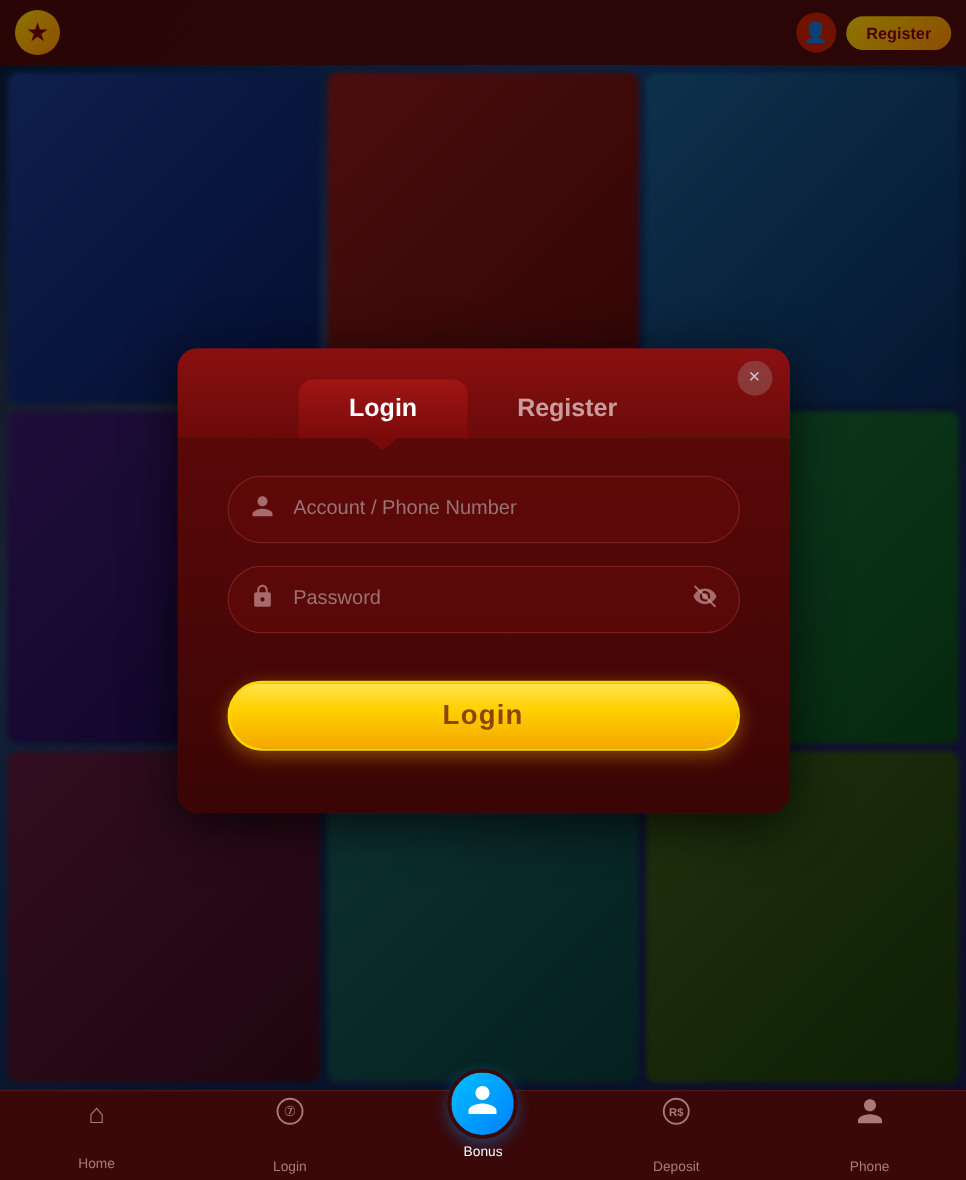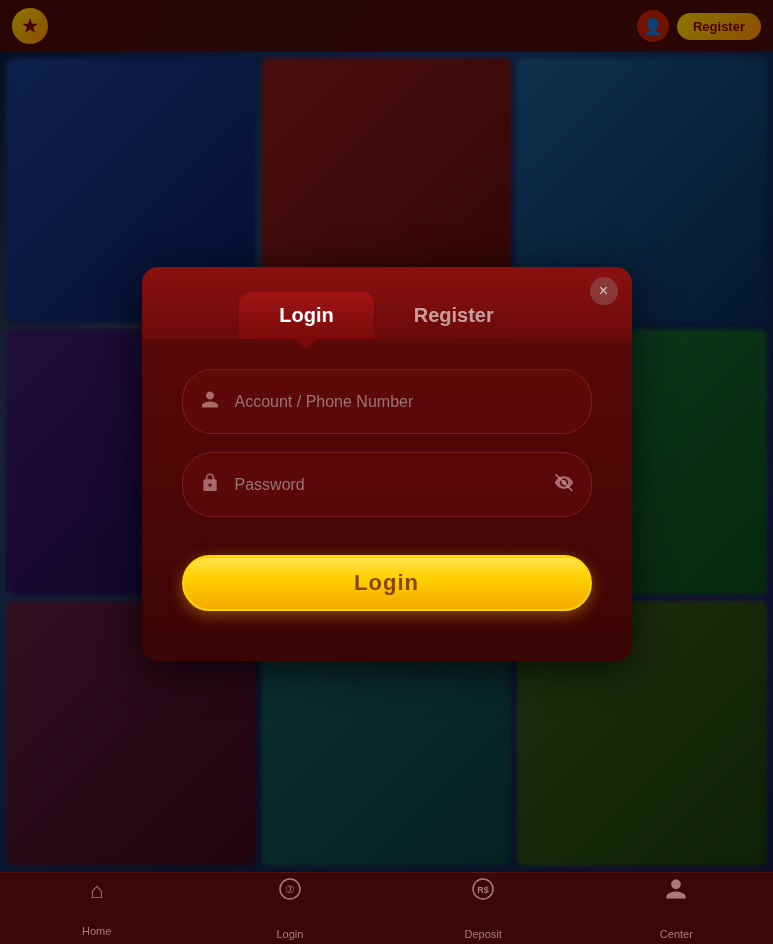--- a/index.html
+++ b/index.html
@@ -219,21 +219,21 @@
     }
 
     
     .input-group {
       position: relative;
       margin-bottom: 18px;
     }
 
     .input-field {
       width: 100%;
-      height: 65px;
+      height: 54px;
       background: rgba(100,10,10,0.6);
       border: 1px solid rgba(200,80,80,0.3);
       border-radius: 30px;
       padding: 0 50px 0 52px;
       color: rgba(200,200,200,0.8);
       font-size: 16px;
       outline: none;
     }
 
     .input-field::placeholder {
@@ -425,32 +425,42 @@
   <button class="nav-item">
     <span class="nav-icon">
       <svg width="24" height="24" viewBox="0 0 24 24" fill="rgba(200,150,150,0.8)">
         <circle cx="12" cy="12" r="10" stroke="rgba(200,150,150,0.8)" stroke-width="1.5" fill="none"></circle>
         <text x="12" y="16" text-anchor="middle" font-size="11" fill="rgba(200,150,150,0.8)">⑦</text>
       </svg>
     </span>
     <span class="nav-label">Login</span>
   </button>
 
+  <button class="nav-item active-nav" style="padding-top:22px;">
+    <div class="nav-bonus-circle">
+      <span class="nav-bonus-icon">
+        <svg width="28" height="28" viewBox="0 0 24 24" fill="white">
+          <path d="M12 12c2.7 0 4.8-2.1 4.8-4.8S14.7 2.4 12 2.4 7.2 4.5 7.2 7.2 9.3 12 12 12zm0 2.4c-3.2 0-9.6 1.6-9.6 4.8v2.4h19.2v-2.4c0-3.2-6.4-4.8-9.6-4.8z"></path>
+        </svg>
+      </span>
+    </div>
+    <span class="nav-label" style="color:white;margin-top:4px;">Bonus</span>
+  </button>
 
   <button class="nav-item">
     <span class="nav-icon">
       <svg width="24" height="24" viewBox="0 0 24 24" fill="rgba(200,150,150,0.8)">
         <circle cx="12" cy="12" r="10" stroke="rgba(200,150,150,0.8)" stroke-width="1.5" fill="none"></circle>
         <text x="12" y="16" text-anchor="middle" font-size="9" fill="rgba(200,150,150,0.8)" font-weight="bold">R$</text>
       </svg>
     </span>
     <span class="nav-label">Deposit</span>
   </button>
 
   <button class="nav-item">
     <span class="nav-icon">
       <svg width="24" height="24" viewBox="0 0 24 24" fill="rgba(200,150,150,0.8)">
         <path d="M12 12c2.7 0 4.8-2.1 4.8-4.8S14.7 2.4 12 2.4 7.2 4.5 7.2 7.2 9.3 12 12 12zm0 2.4c-3.2 0-9.6 1.6-9.6 4.8v2.4h19.2v-2.4c0-3.2-6.4-4.8-9.6-4.8z"></path>
       </svg>
     </span>
-    <span class="nav-label">Center</span>
+    <span class="nav-label">Phone</span>
   </button>
 </div>
 
 </body></html>

